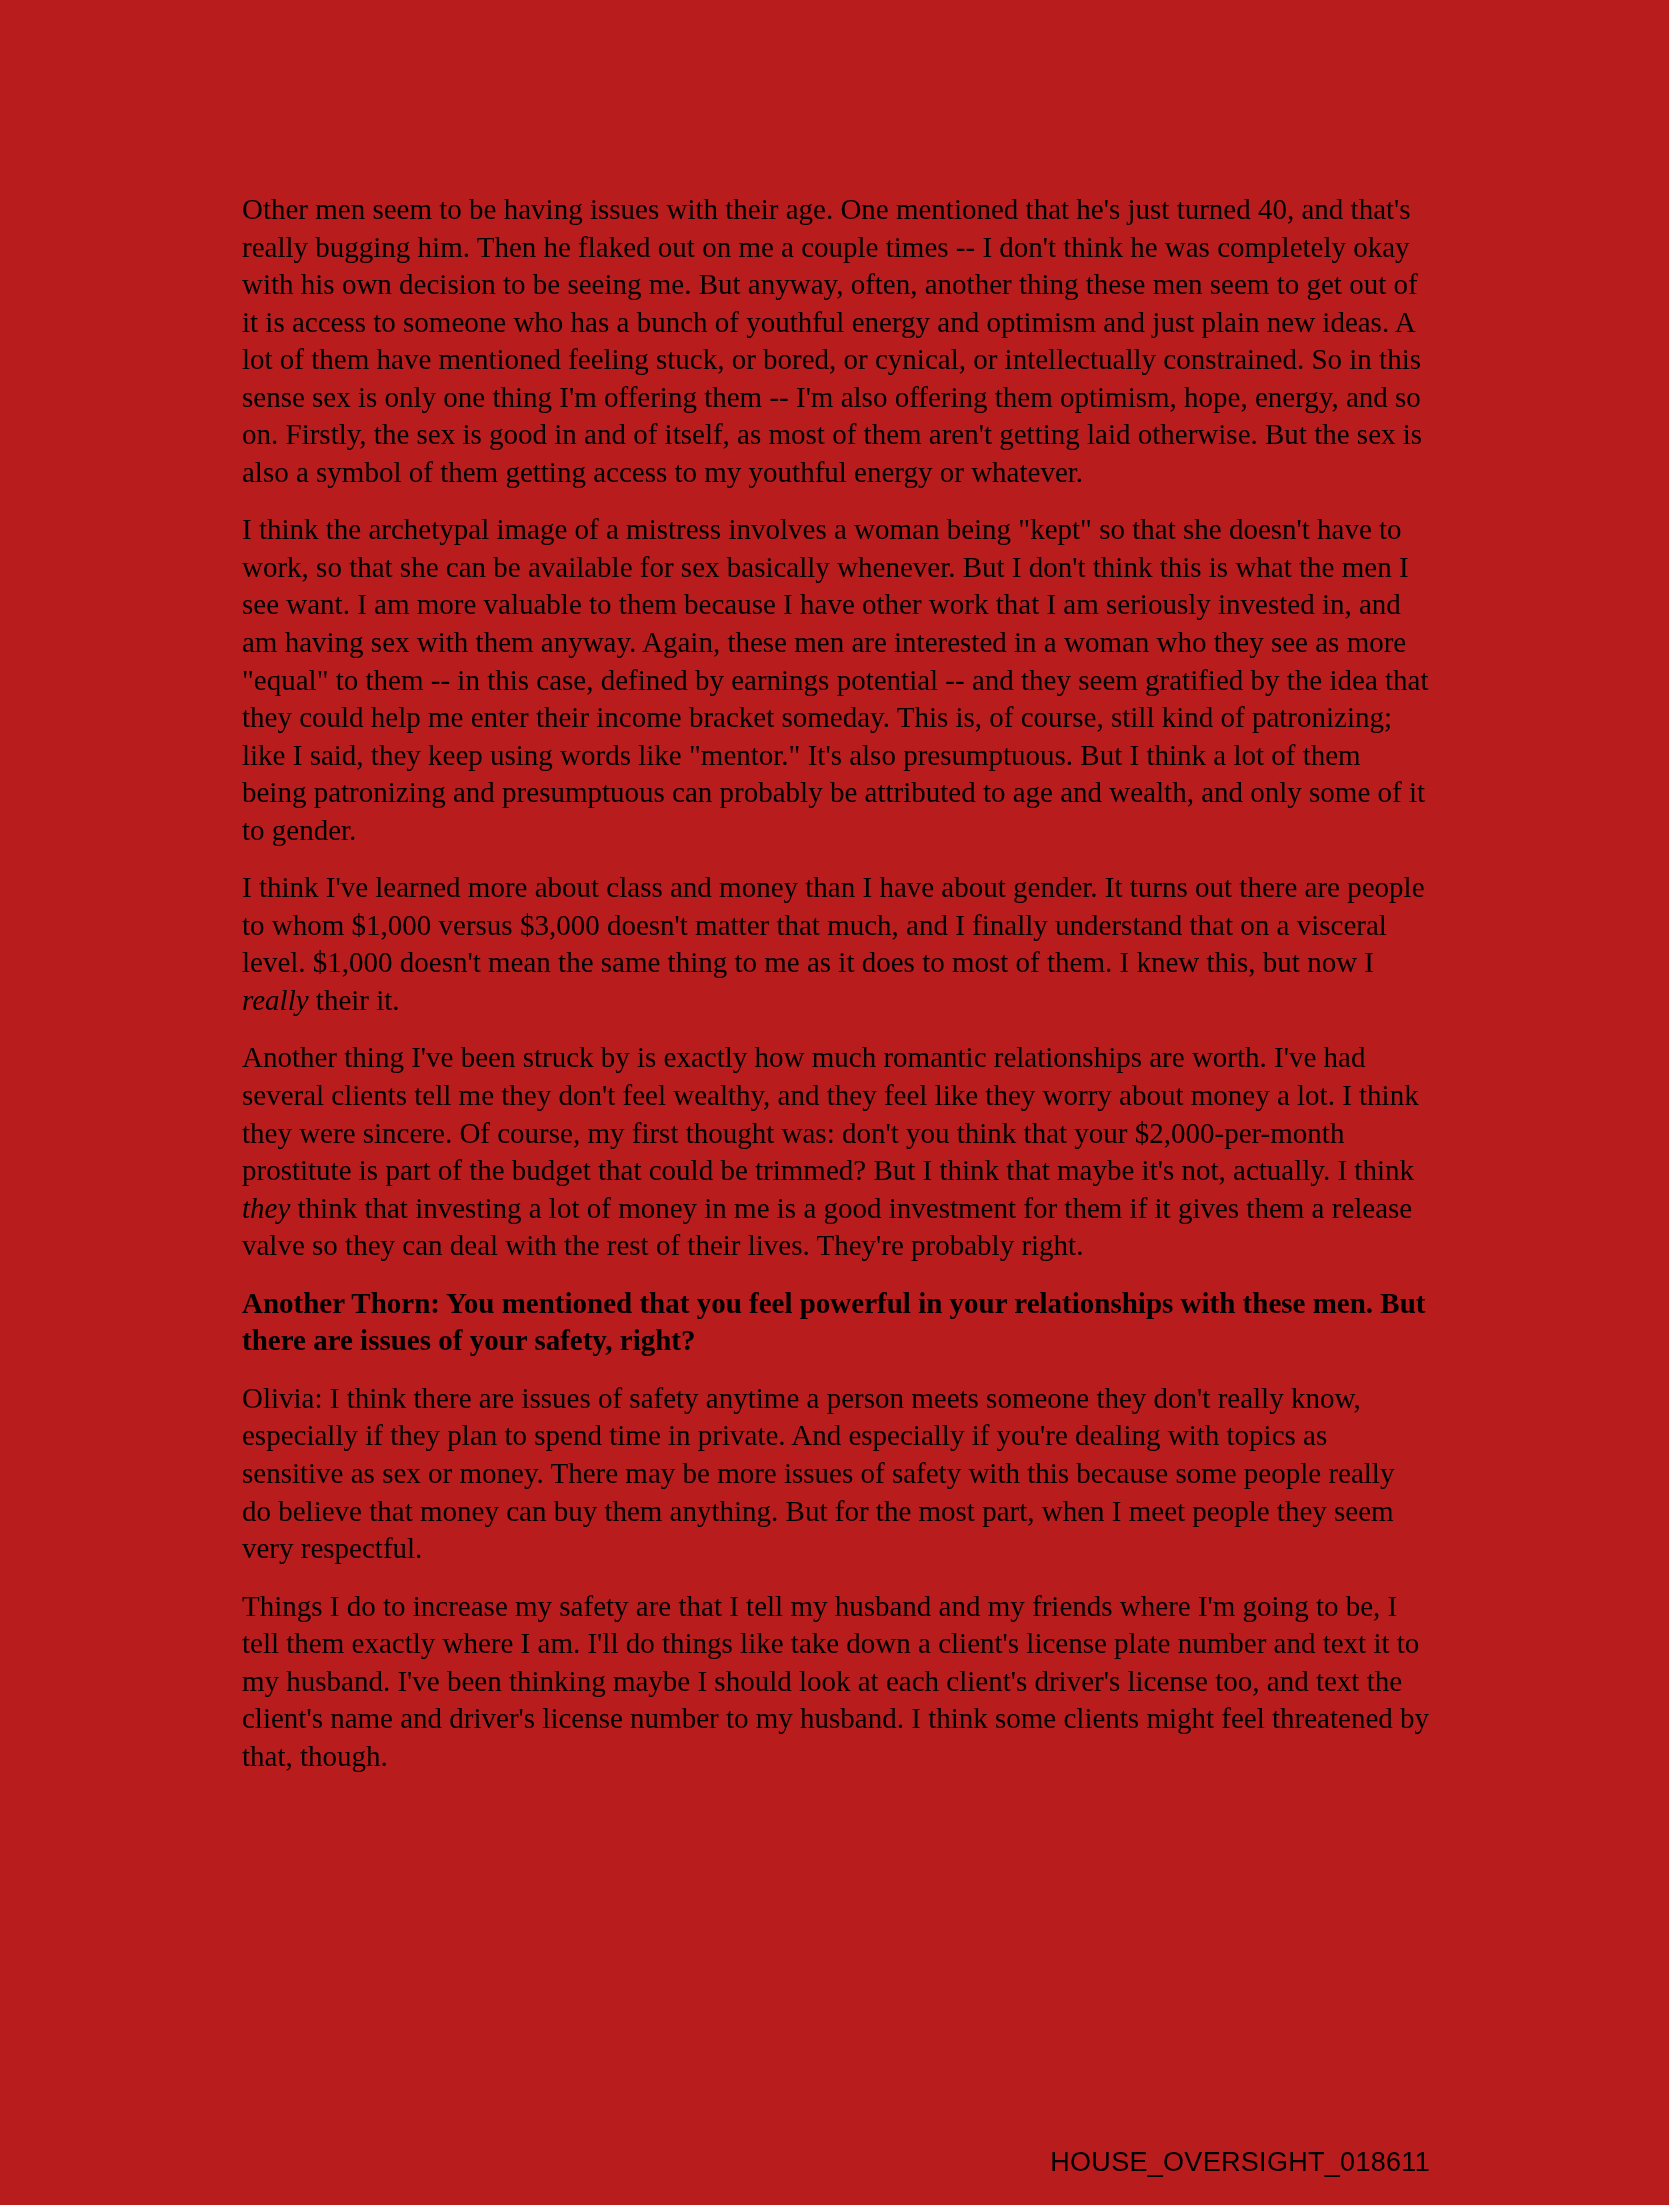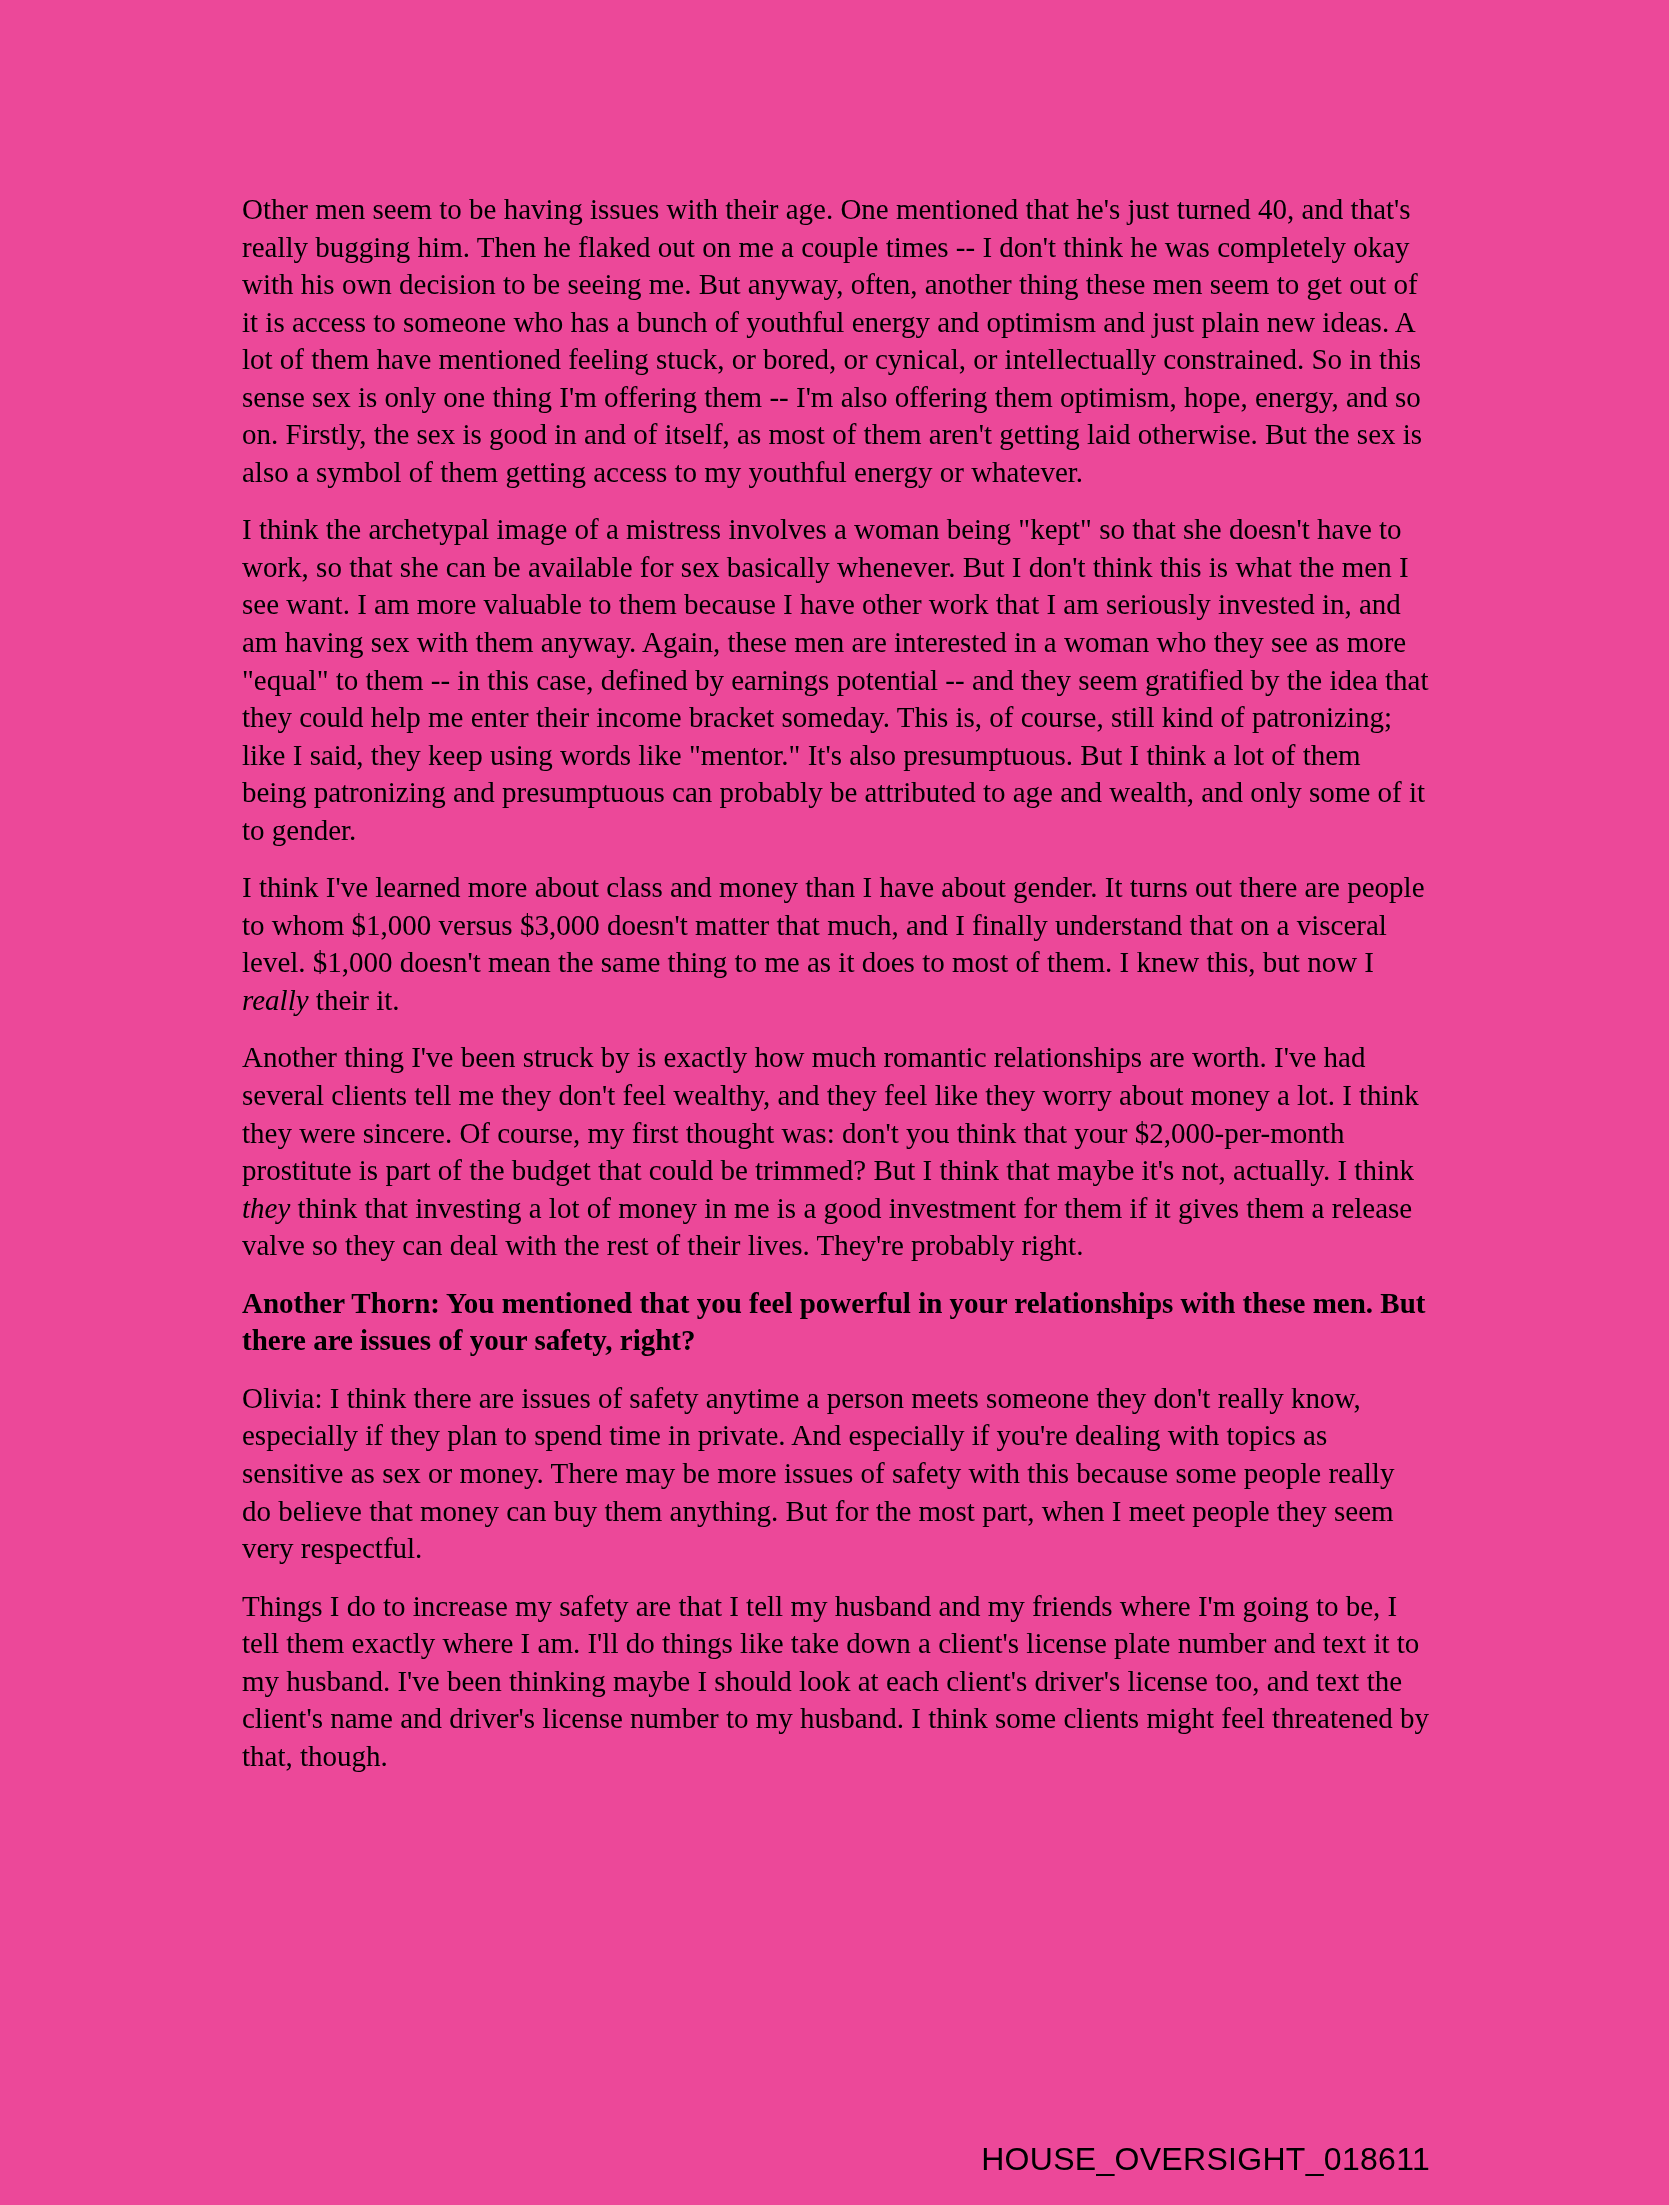--- a/index.html
+++ b/index.html
@@ -12,21 +12,21 @@
     width: 1669px;
     height: 2205px;
     position: relative;
     overflow: hidden;
   }
   .document-page {
     position: absolute;
     inset: 0;
     width: 1669px;
     height: 2205px;
-    background: #ec4899;
+    background: #b91c1c;
     font-family: "Liberation Serif", serif;
     color: #000000;
   }
   .text-block {
     position: absolute;
     left: 242px;
     top: 191px;
     width: 1188px;
     font-size: 29px;
     line-height: 1.295;
@@ -40,21 +40,21 @@
     font-weight: bold;
   }
   .text-block em {
     font-style: italic;
   }
   .page-footer {
     position: absolute;
     right: 239px;
     bottom: 27.5px;
     font-family: "Liberation Sans", sans-serif;
-    font-size: 32px;
+    font-size: 27px;
     color: #000000;
     letter-spacing: 0.3px;
   }
 </style>
 </head>
 <body>
 
 <div class="document-page">
   <div class="text-block">
       <p><span>Other men seem to be having issues with their age. One mentioned that he's just turned 40, and that's really bugging him. Then he flaked out on me a couple times -- I don't think he was completely okay with his own decision to be seeing me. But anyway, often, another thing these men seem to get out of it is access to someone who has a bunch of youthful energy and optimism and just plain new ideas. A lot of them have mentioned feeling stuck, or bored, or cynical, or intellectually constrained. So in this sense sex is only one thing I'm offering them -- I'm also offering them optimism, hope, energy, and so on. Firstly, the sex is good in and of itself, as most of them aren't getting laid otherwise. But the sex is also a symbol of them getting access to my youthful energy or whatever.</span></p>

